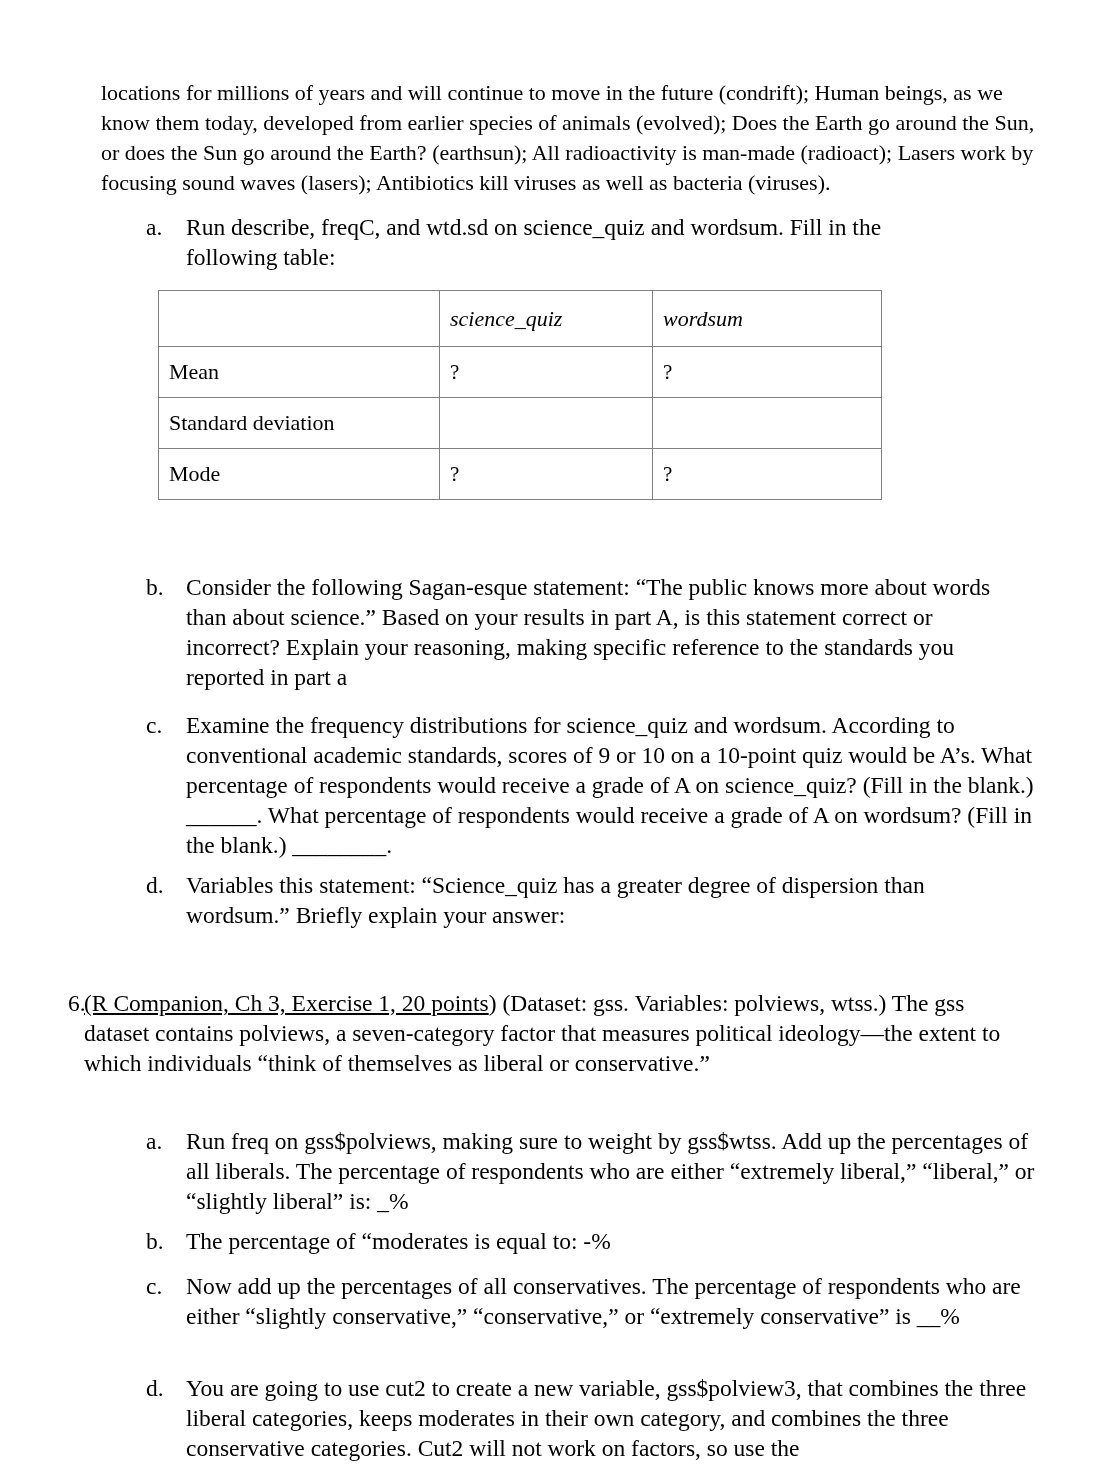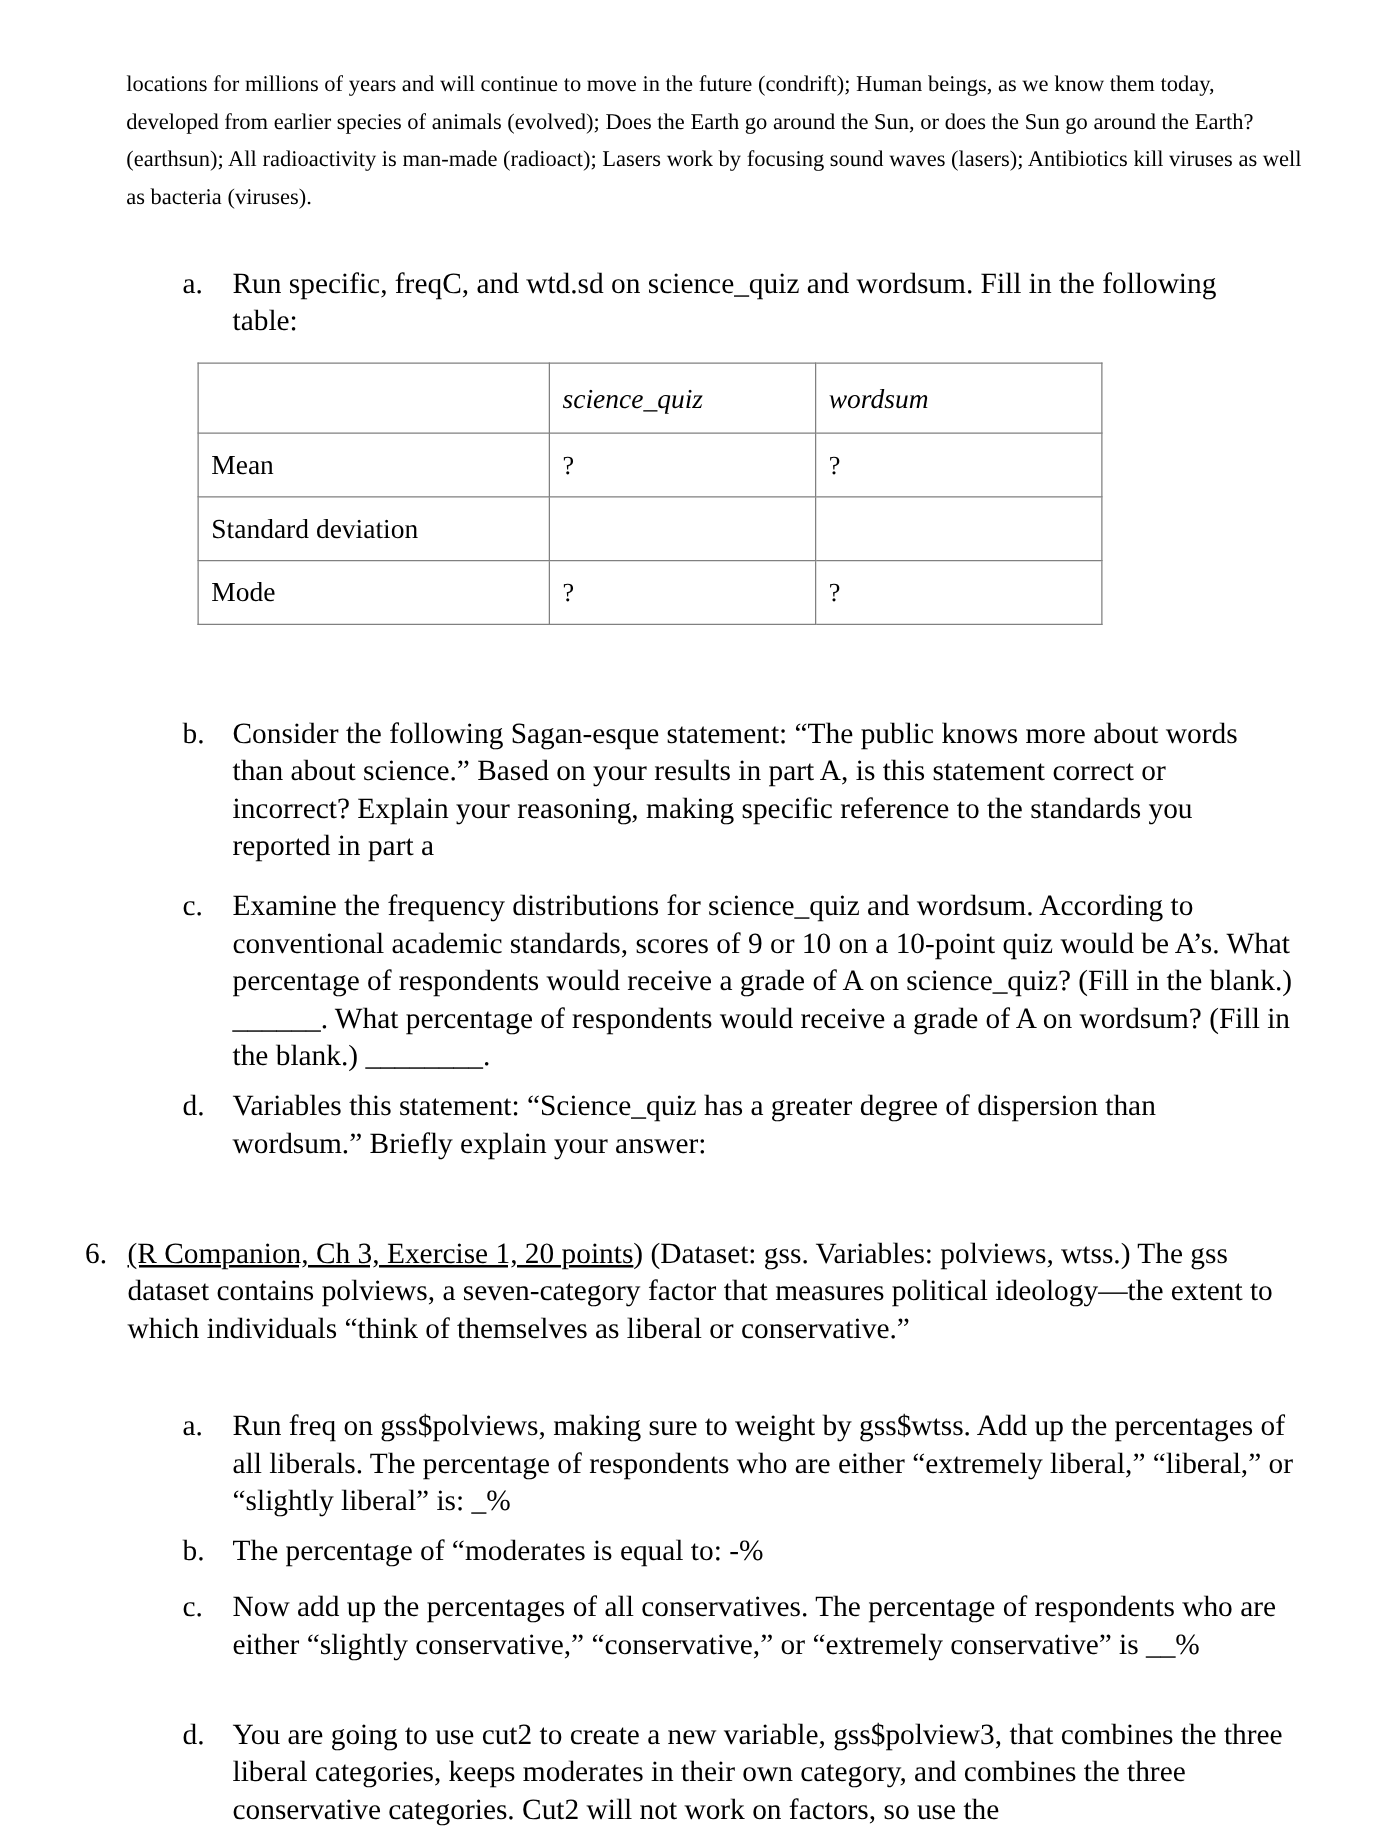--- a/index.html
+++ b/index.html
@@ -20,23 +20,23 @@
     width: 1101px;
     height: 1475px;
     padding: 0;
     box-sizing: border-box;
   }
 
   
   .intro-para {
     position: absolute;
     left: 101px;
-    top: 34px;
+    top: 56px;
     width: 948px;
-    font-size: 18px;
+    font-size: 22px;
     line-height: 30px;
     text-align: left;
   }
 
   
   .alpha-item {
     position: absolute;
     display: block;
     font-size: 23.5px;
     line-height: 30px;
@@ -61,21 +61,21 @@
   }
   .num-item .num-marker {
     position: absolute;
     left: 0;
     top: 0;
     width: 34px;
     text-align: left;
   }
   .num-item .num-body {
     display: block;
-    margin-left: 34px;
+    margin-left: 16px;
   }
   .uline { text-decoration: underline; }
 
   
   .stat-table {
     position: absolute;
     left: 158px;
     top: 290px;
     width: 683px;
     border-collapse: collapse;
@@ -100,21 +100,21 @@
 </style>
 </head>
 <body>
 
 <div class="page">
 
   <p class="intro-para">locations for millions of years and will continue to move in the future (condrift); Human beings, as we know them today, developed from earlier species of animals (evolved); Does the Earth go around the Sun, or does the Sun go around the Earth? (earthsun); All radioactivity is man-made (radioact); Lasers work by focusing sound waves (lasers); Antibiotics kill viruses as well as bacteria (viruses).</p>
 
   <div class="alpha-item" style="left:146px; top:212px; width:828px;">
     <span class="marker">a.</span>
-    <span class="body">Run specific, freqC, and wtd.sd on science_quiz and wordsum. Fill in the following table:</span>
+    <span class="body">Run describe, freqC, and wtd.sd on science_quiz and wordsum. Fill in the following table:</span>
   </div>
 
   <table class="stat-table">
     <tbody>
       <tr class="head-row">
         <td class="c0"></td>
         <td class="c1 hdr">science_quiz</td>
         <td class="c2 hdr">wordsum</td>
       </tr>
       <tr>

